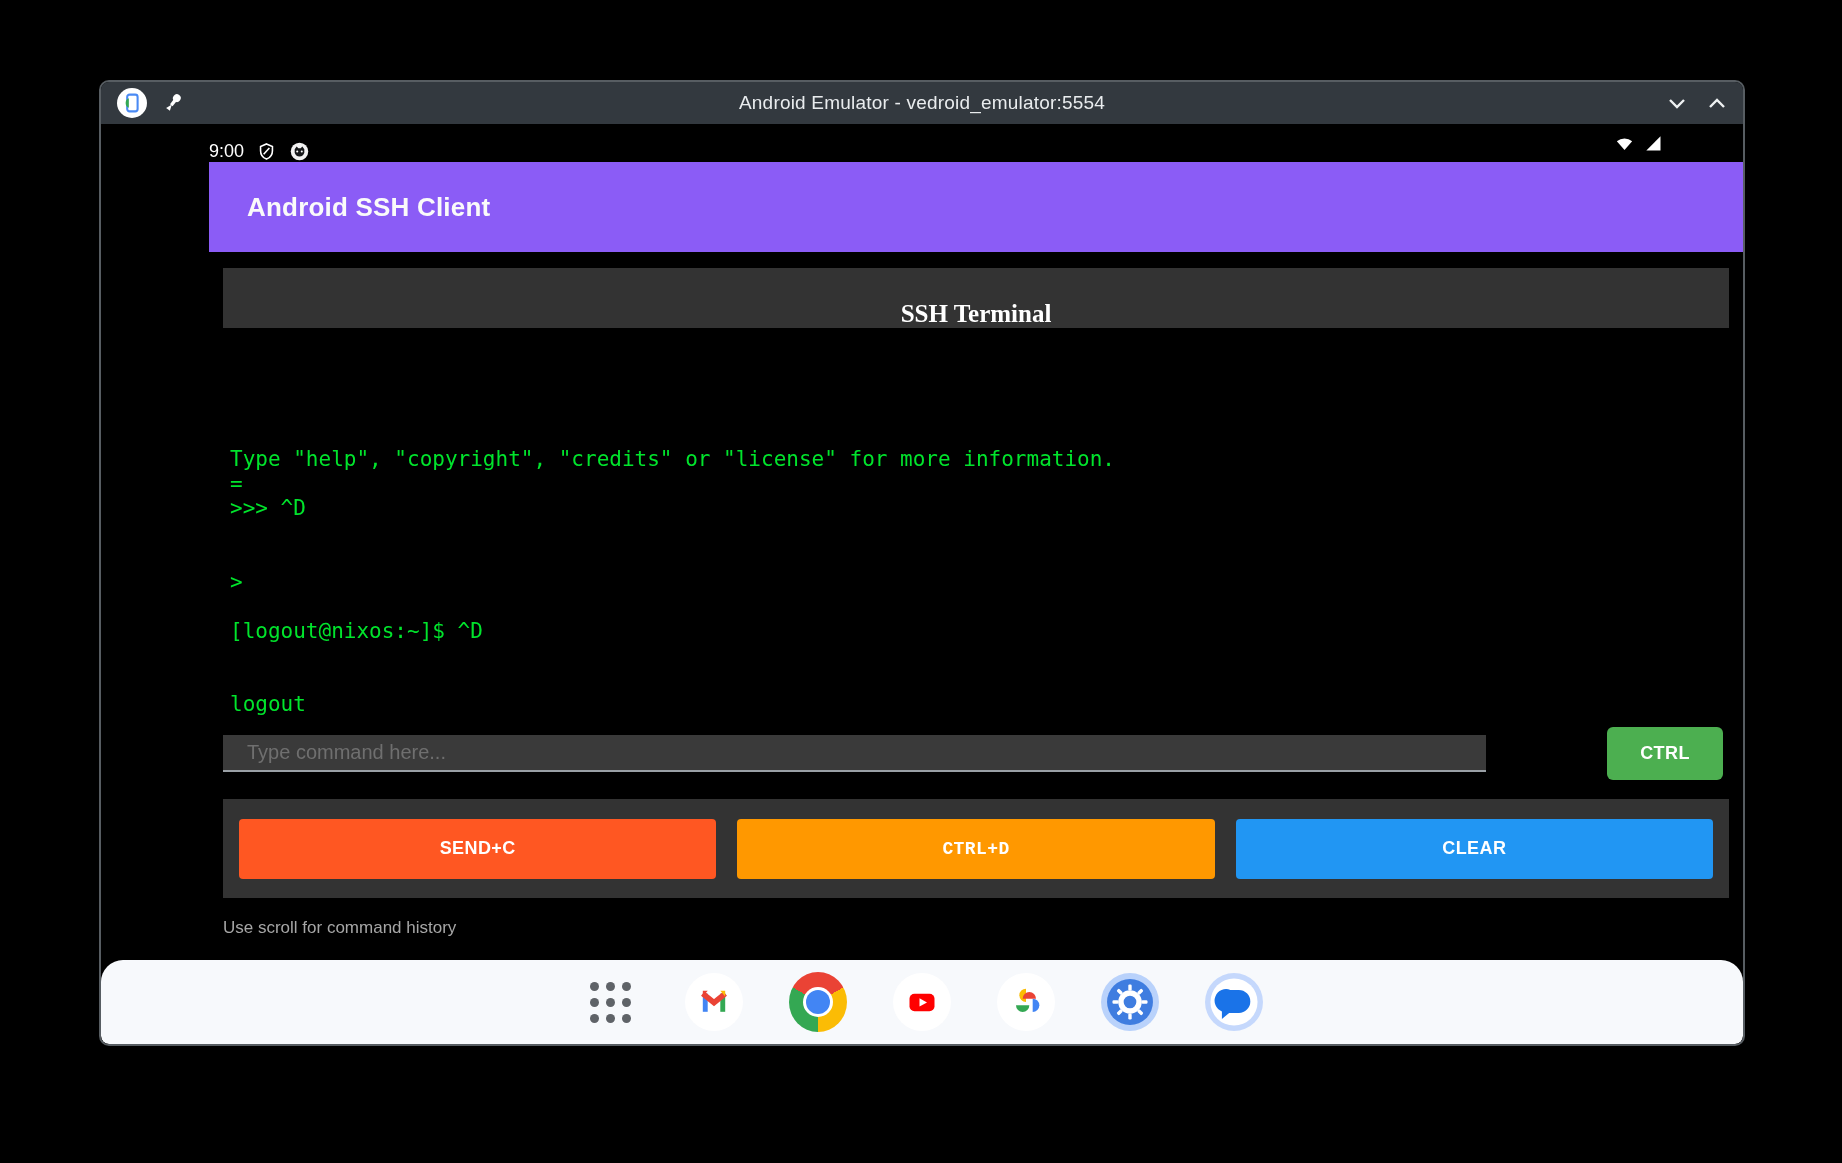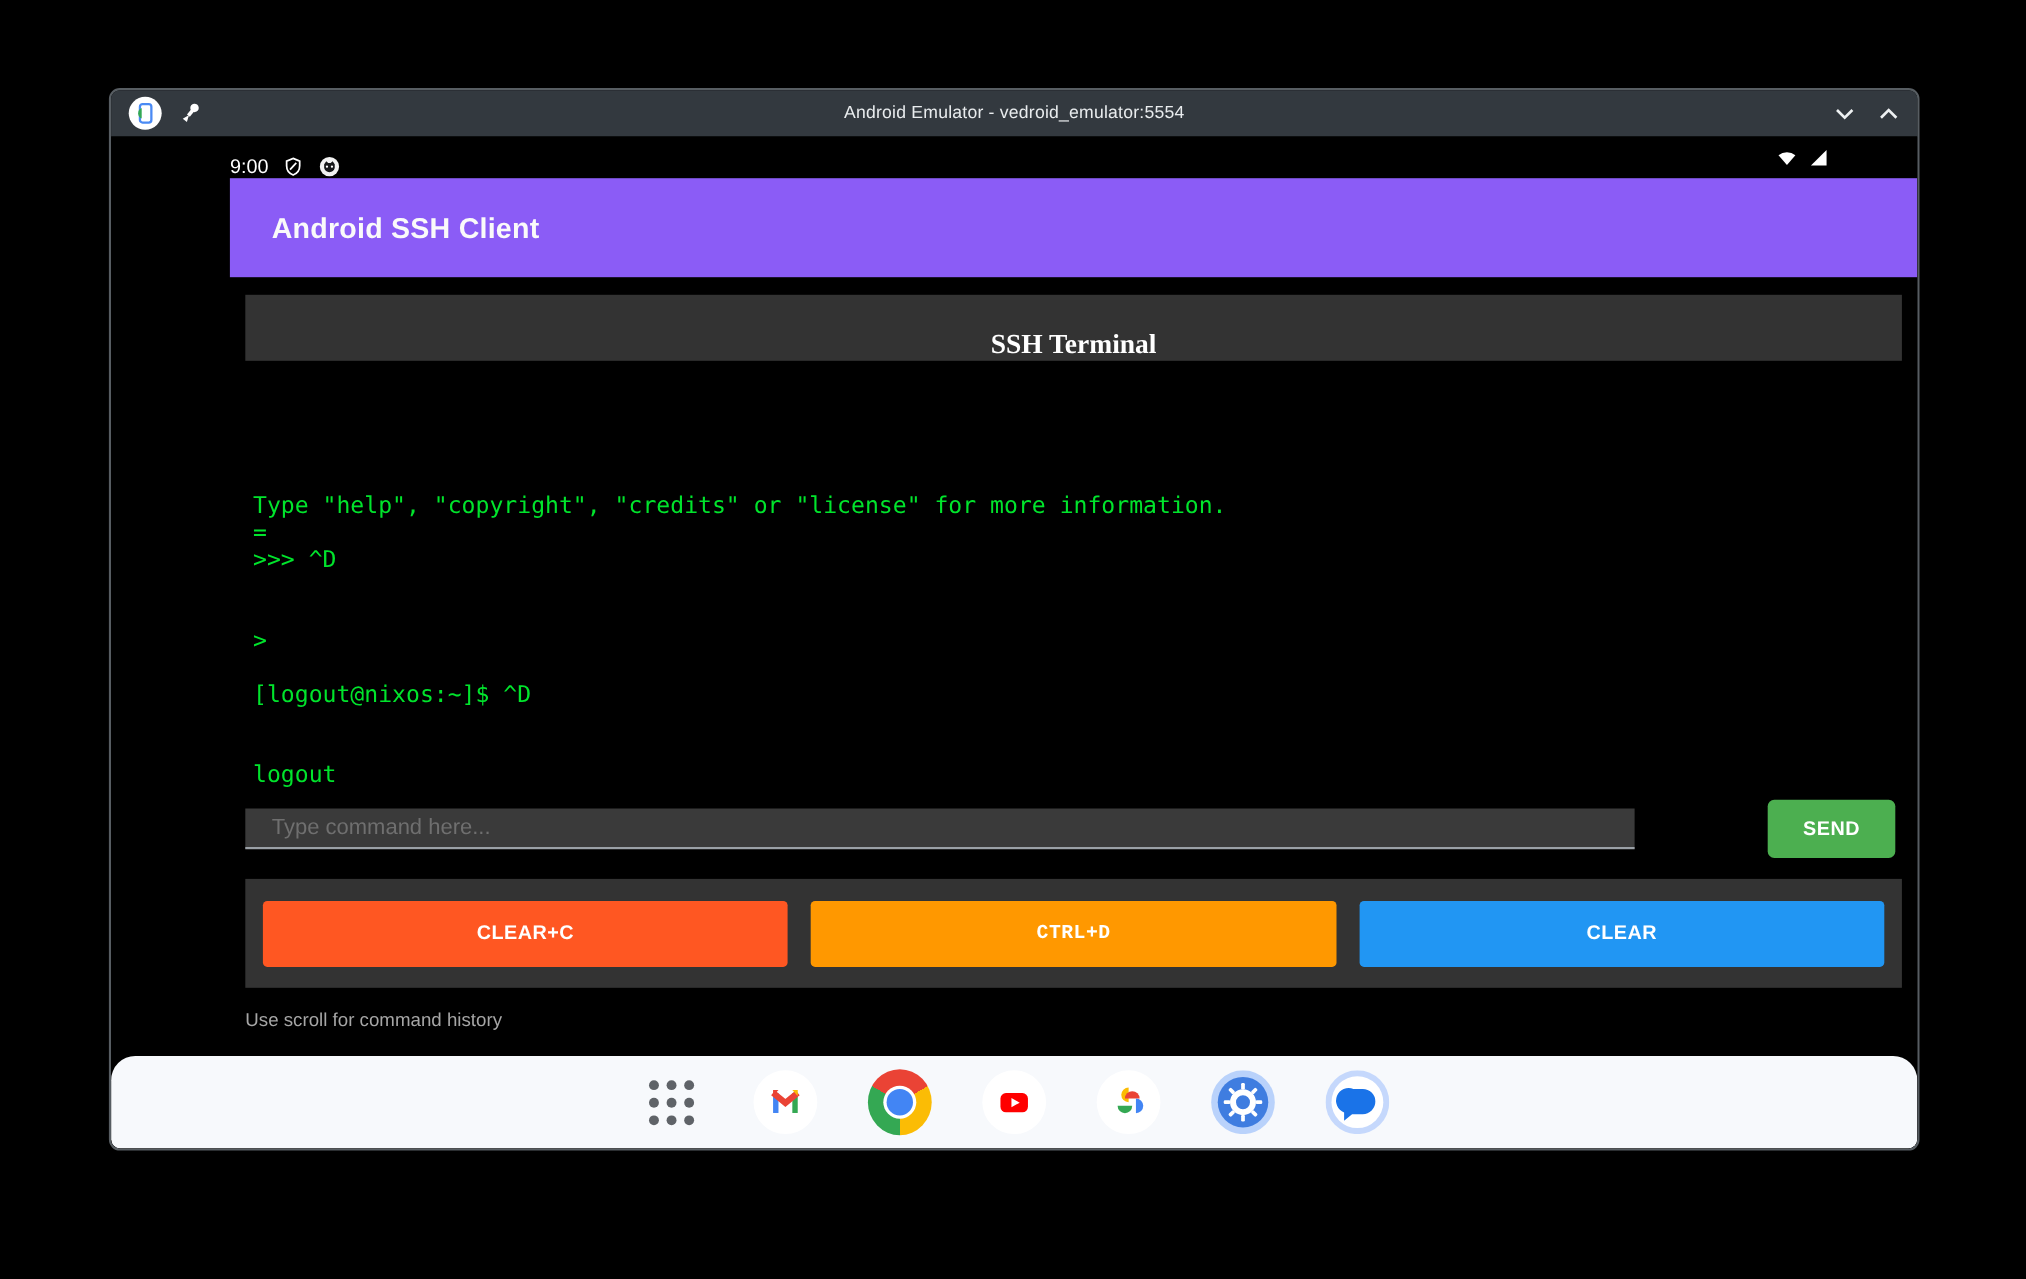--- a/index.html
+++ b/index.html
@@ -7,21 +7,21 @@
               font-family:"Liberation Sans", sans-serif; }
 
   .window { position:absolute; left:99px; top:80px; width:1646px; height:966px;
             border:2px solid #575d62; border-radius:10px; background:#000; }
 
   
   .titlebar { position:relative; height:42px; background:#33393f;
               border-radius:8px 8px 0 0; display:flex; align-items:center;
               padding:0 16px; }
   .win-title { position:absolute; left:0; right:0; text-align:center;
-               color:#e9ecee; font-size:16px; letter-spacing:.2px; pointer-events:none; }
+               color:#e9ecee; font-size:19px; letter-spacing:.2px; pointer-events:none; }
   .win-icon { width:30px; height:30px; border-radius:50%; background:#fff;
               display:flex; align-items:center; justify-content:center; margin-right:15px; }
   .pin-btn { width:22px; height:22px; display:flex; align-items:center; justify-content:center; }
   .tb-right { margin-left:auto; display:flex; gap:20px; align-items:center; }
   .chev { width:20px; height:16px; display:block; }
 
   
   .screen { position:absolute; left:0; right:0; top:42px; bottom:0; background:#000;
             border-radius:0 0 8px 8px; overflow:hidden; }
 
@@ -144,24 +144,24 @@
     </div>
 
     <div class="term-body" style="color: rgb(0, 228, 44);">
       <div class="clip-line">
         
       </div>
       <div><div>Type "help", "copyright", "credits" or "license" for more information.</div><div>=</div><div>&gt;&gt;&gt; ^D</div><div>&nbsp;</div><div>&nbsp;</div><div>&gt;</div><div>&nbsp;</div><div>[logout@nixos:~]$ ^D</div><div>&nbsp;</div><div>&nbsp;</div><div>logout</div><div>&nbsp;</div><div>Disconnected</div></div>
     </div>
 
     <input class="cmd-input" type="text" placeholder="Type command here..." style="">
-    <button class="send-btn" style="background: rgb(76, 175, 80);">SEND</button>
+    <button class="send-btn" style="background: rgb(76, 175, 80);">CTRL</button>
 
     <div class="controls">
-      <button class="ctrl-btn" style="background: rgb(255, 87, 34);">CLEAR+C</button>
+      <button class="ctrl-btn" style="background: rgb(255, 87, 34);">SEND+C</button>
       <button class="ctrl-btn" style="background: rgb(255, 152, 0); font-family: Liberation Mono, monospace;">CTRL+D</button>
       <button class="ctrl-btn" style="background: rgb(33, 150, 243);">CLEAR</button>
     </div>
 
     <div class="hint">Use scroll for command history</div>
 
     <div class="dock">
       <div class="dock-icon">
         <div class="dots-grid">
             <i></i>

